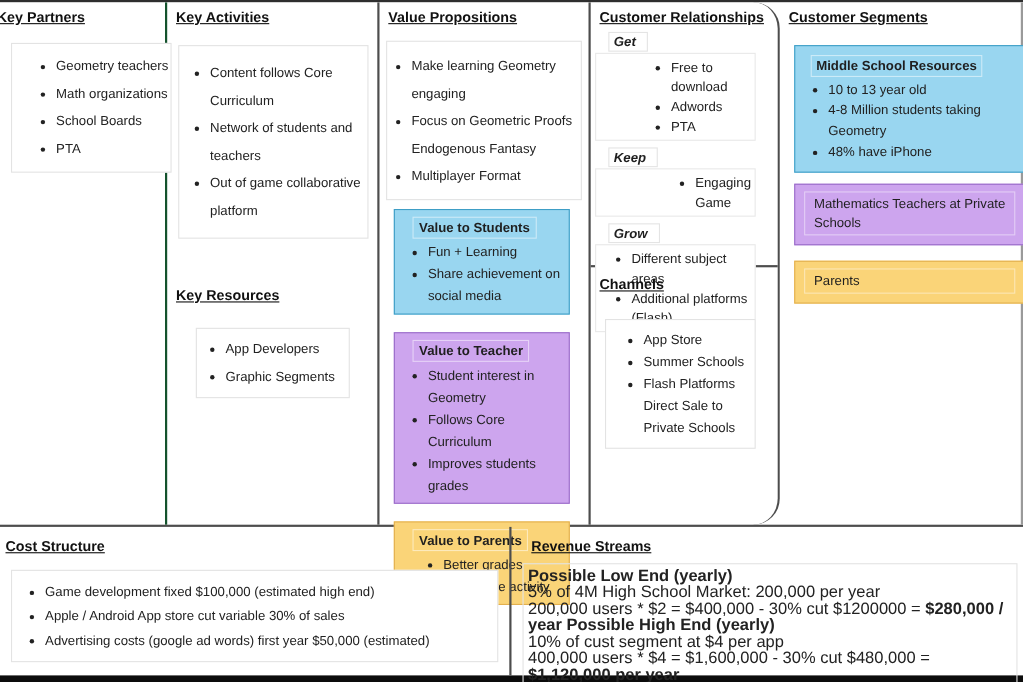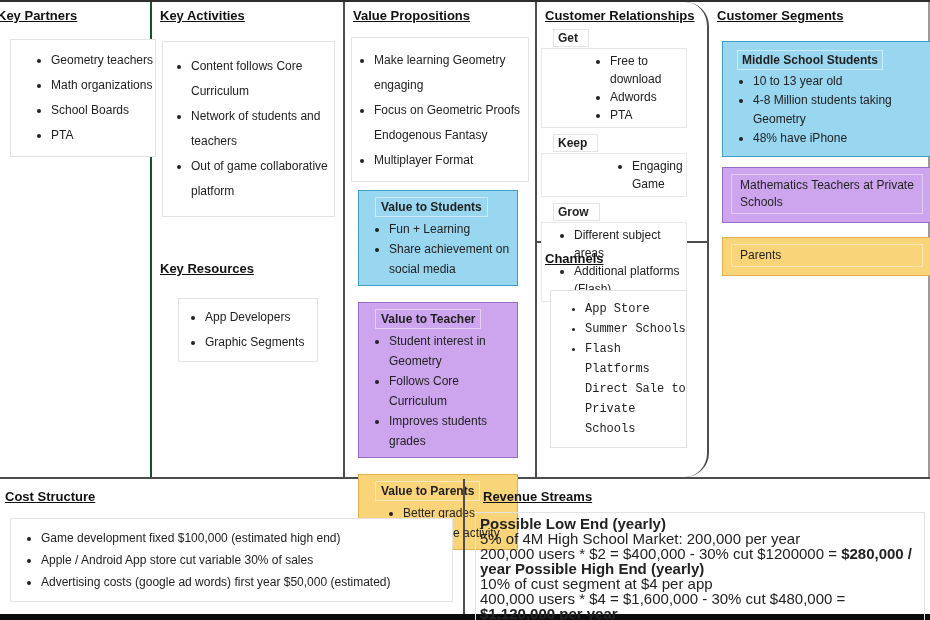--- a/index.html
+++ b/index.html
@@ -52,30 +52,30 @@
   .vbox-yellow { background:#fad478; border:1px solid #e3b04e; }
   .vb-title { display:inline-block; font-size:12px; font-weight:bold; margin:2px 0 2px 10px;
               padding:2px 5px; border:1px solid rgba(255,255,255,0.5); }
   .vbox ul { padding-left:24px; }
   .vbox li { line-height:20px; }
   .vbox-yellow ul { padding-left:38px; }
 
   
   .rel-top { height:241px; border-bottom:2px solid #4d4d4d; box-sizing:border-box; padding-top:6px; }
   .gkg-label { display:table; font-size:12px; font-weight:bold; background:#fff;
-               border:1px solid #e4e4e4; padding:1px 10px 1px 4px; margin:6px 0 1px 16px; }
+               border:1px solid #e4e4e4; padding:1px 10px 1px 4px; margin:6px 0 1px 16px;font-style:italic; }
   .gkg-box { border:1px solid #e8e8e8; margin:0 20px 2px 4px; padding:3px 0; }
   .gkg-box li { line-height:18px; }
   .get-box ul { padding-left:68px; }
   .keep-box ul { padding-left:90px; }
   .grow-box ul { padding-left:32px; }
   .channels-sec { padding-top:8px; }
   .ch-box { margin:24px 20px 0 13px; padding:8px 0; }
   .ch-box ul { padding-left:34px; }
-  .ch-box li { line-height:20px;font-family:Liberation Mono, monospace; }
+  .ch-box li { line-height:20px; }
 
   
   .seg { margin:0 -4px 0 13px; padding:6px 8px 8px 8px; box-sizing:border-box; font-size:12px; }
   .seg-blue   { background:#99d6f0; border:1px solid #3e9ec6; margin-top:18px; }
   .seg-purple { background:#cda5ee; border:1px solid #9a6cc8; margin-top:10px; }
   .seg-yellow { background:#fad478; border:1px solid #e3b04e; margin-top:14px; }
   .seg-title { display:inline-block; font-weight:bold; margin:2px 0 2px 6px;
                padding:2px 4px; border:1px solid rgba(255,255,255,0.5); }
   .seg ul { padding-left:22px; }
   .seg li { line-height:19px; }
@@ -206,21 +206,21 @@
             <li>Flash Platforms Direct Sale to Private Schools</li>
           </ul>
         </div>
       </div>
     </div>
 
     <div class="col col-segments">
       <h2 class="section-title">Customer Segments</h2>
 
       <div class="seg seg-blue">
-        <span class="seg-title">Middle School Students</span>
+        <span class="seg-title">Middle School Resources</span>
         <ul>
           <li>10 to 13 year old</li>
           <li>4-8 Million students taking Geometry</li>
           <li>48% have iPhone</li>
         </ul>
       </div>
 
       <div class="seg seg-purple">
         <span class="seg-text">Mathematics Teachers at Private Schools</span>
       </div>

